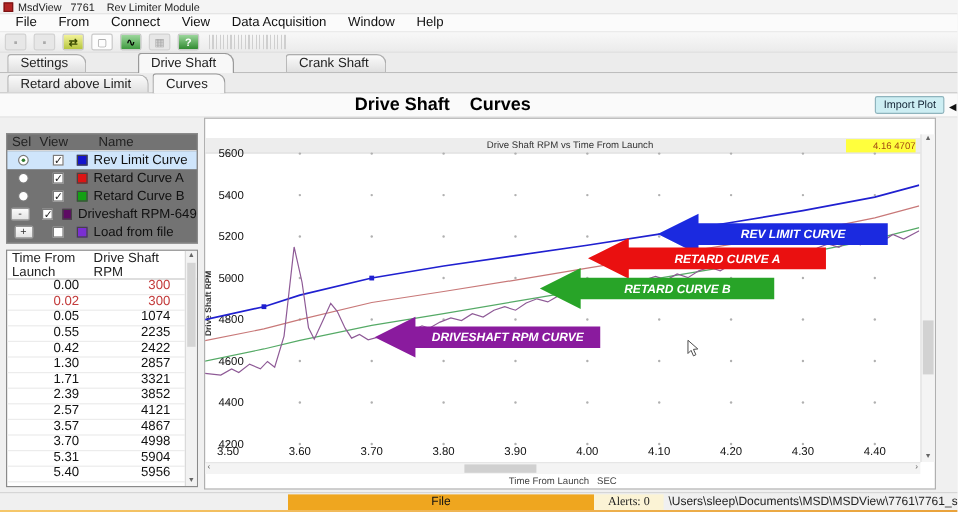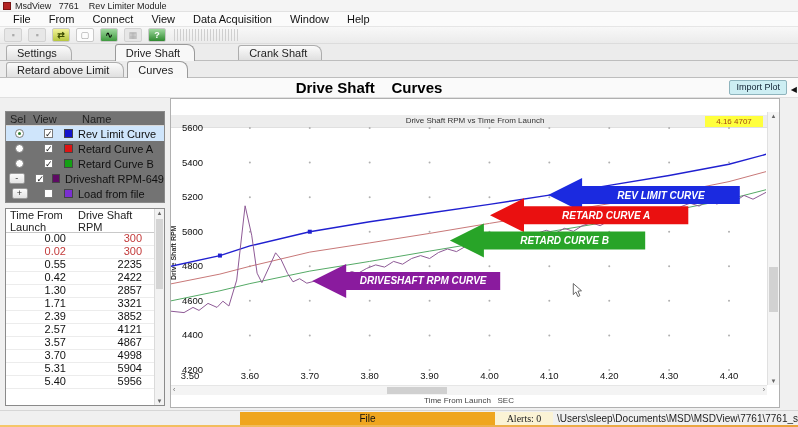--- a/index.html
+++ b/index.html
@@ -69,21 +69,21 @@
   .red { color:#c33b3b; }
   .vscroll-t { position:absolute; right:0; top:0; bottom:0; width:10px; background:#f2f2f2; border-left:1px solid #dadada; font-size:6px; color:#666; text-align:center; }
   .vscroll-t .up { position:absolute; top:1px; left:0; right:0; }
   .vscroll-t .dn { position:absolute; bottom:1px; left:0; right:0; }
   .vscroll-t .thumb { position:absolute; left:1px; right:1px; top:10px; height:70px; background:#d4d4d4; }
 
   
   .chart-panel { position:absolute; left:170px; top:20px; width:610px; height:310px; background:#fff; border:1px solid #b0b0b0; }
   .chart-titlebar { position:absolute; left:0; top:0; right:0; height:13px; background:#ededed; border-bottom:1px solid #e0e0e0;margin-top:16px; }
   .chart-title { position:absolute; left:0; right:0; top:1px; text-align:center; font-size:8px; color:#333; }
-  .readout { position:absolute; right:16px; top:1px; width:58px; height:11px; line-height:11px; background:#ffff3d; color:#a34a12; font-size:8px; text-align:center; }
+  .readout { position:absolute; right:16px; top:1px; width:58px; height:11px; line-height:11px; background:#ffff3d; color:#a34a12; font-size:8px; text-align:right; }
   #plot { position:absolute; left:0; top:13px; }
   .vscroll-c { position:absolute; right:0; top:13px; width:12px; bottom:22px; background:#f4f4f4; border-left:1px solid #e0e0e0; font-size:6px; color:#666; text-align:center; }
   .vscroll-c .up { position:absolute; top:1px; left:0; right:0; }
   .vscroll-c .dn { position:absolute; bottom:1px; left:0; right:0; }
   .vscroll-c .thumb { position:absolute; left:1px; right:1px; top:155px; height:45px; background:#d2d2d2; }
   .hscroll-c { position:absolute; left:0; bottom:12px; right:12px; height:10px; background:#f4f4f4; border-top:1px solid #e6e6e6; font-size:7px; color:#666; }
   .hscroll-c .lt { position:absolute; left:2px; top:0px; } .hscroll-c .rt { position:absolute; right:2px; top:0px; }
   .hscroll-c .thumb { position:absolute; left:216px; width:60px; top:1px; height:7px; background:#d0d0d0; }
   .chart-xlabel { position:absolute; left:0; right:12px; bottom:0; height:12px; line-height:12px; text-align:center; font-size:8px; color:#444; white-space:pre; }
 
@@ -206,20 +206,24 @@
       <div class="dt-h2"><span>Drive Shaft</span><br><span>RPM</span></div>
     </div>
     <div class="dt-body">
       <div class="trow">
           <span class="tc-time">0.00</span>
           <span class="tc-rpm red">300</span>
         </div>
       <div class="trow">
           <span class="tc-time red">0.02</span>
           <span class="tc-rpm red">300</span>
+        </div>
+      <div class="trow">
+          <span class="tc-time">0.05</span>
+          <span class="tc-rpm">1074</span>
         </div>
       <div class="trow">
           <span class="tc-time">0.55</span>
           <span class="tc-rpm">2235</span>
         </div>
       <div class="trow">
           <span class="tc-time">0.42</span>
           <span class="tc-rpm">2422</span>
         </div>
       <div class="trow">

